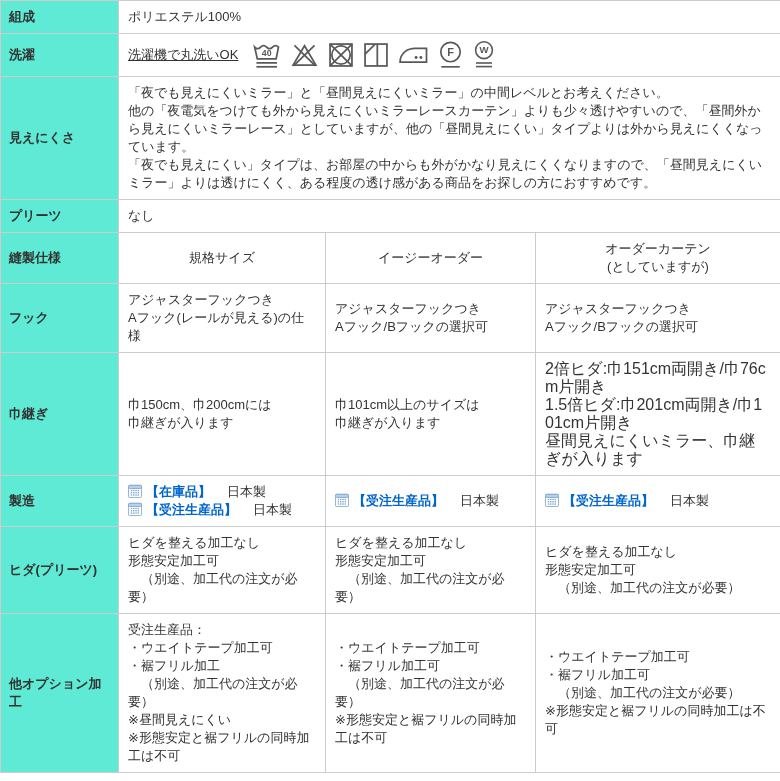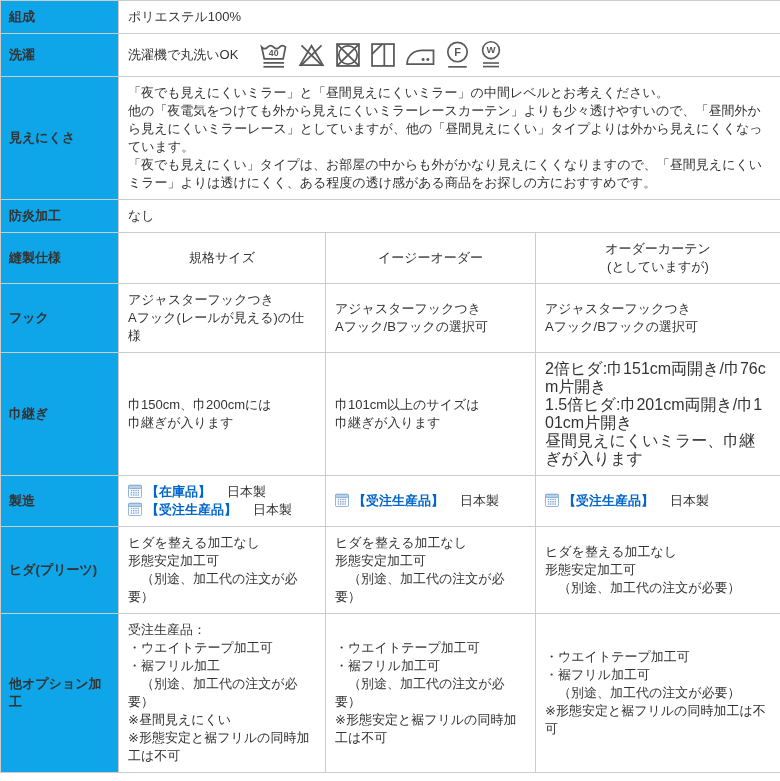--- a/index.html
+++ b/index.html
@@ -17,31 +17,31 @@
     margin:0;
   }
   table.spec th, table.spec td{
     border:1px solid #ccc;
     vertical-align:middle;
     padding:7px 9px;
     line-height:18px;
     word-break:break-all;
   }
   table.spec th{
-    background:#0ea5e9;
+    background:#5eead4;
     text-align:left;
     font-weight:bold;
     padding-left:8px;
     padding-right:4px;
   }
   td.center{text-align:center;}
   td.small{font-size:16px;line-height:17px;}
   .line{display:block;}
-  .wash-wrap{display:flex;align-items:center;gap:16px;flex-wrap:nowrap;}
-  .wash-icons{display:inline-flex;align-items:flex-end;gap:7px;margin-left:4px;}
+  .wash-wrap{display:flex;align-items:center;gap:9px;flex-wrap:nowrap;text-decoration:underline;}
+  .wash-icons{display:inline-flex;align-items:flex-start;gap:7px;margin-left:4px;}
   .wash-icons svg{display:block;}
   .made-item{display:block;white-space:nowrap;}
   .made-tag{color:#0066cc;font-weight:bold;}
   .made-origin{margin-left:16px;}
   .cal{vertical-align:-2px;margin-right:4px;display:inline-block;}
 </style>
 </head>
 <body>
 
 <table class="spec">
@@ -120,21 +120,21 @@
       </tr>
       <tr>
         <th>見えにくさ</th>
         <td colspan="3">
           <div>「夜でも見えにくいミラー」と「昼間見えにくいミラー」の中間レベルとお考えください。</div>
           <div>他の「夜電気をつけても外から見えにくいミラーレースカーテン」よりも少々透けやすいので、「昼間外から見えにくいミラーレース」としていますが、他の「昼間見えにくい」タイプよりは外から見えにくくなっています。</div>
           <div>「夜でも見えにくい」タイプは、お部屋の中からも外がかなり見えにくくなりますので、「昼間見えにくいミラー」よりは透けにくく、ある程度の透け感がある商品をお探しの方におすすめです。</div>
         </td>
       </tr>
       <tr>
-        <th>防炎加工</th>
+        <th>プリーツ</th>
         <td colspan="3">なし</td>
       </tr>
       <tr>
         <th>縫製仕様</th>
         <td class="center">
           <span class="line">規格サイズ</span>
         </td>
         <td class="center">
           <span class="line">イージーオーダー</span>
         </td>

